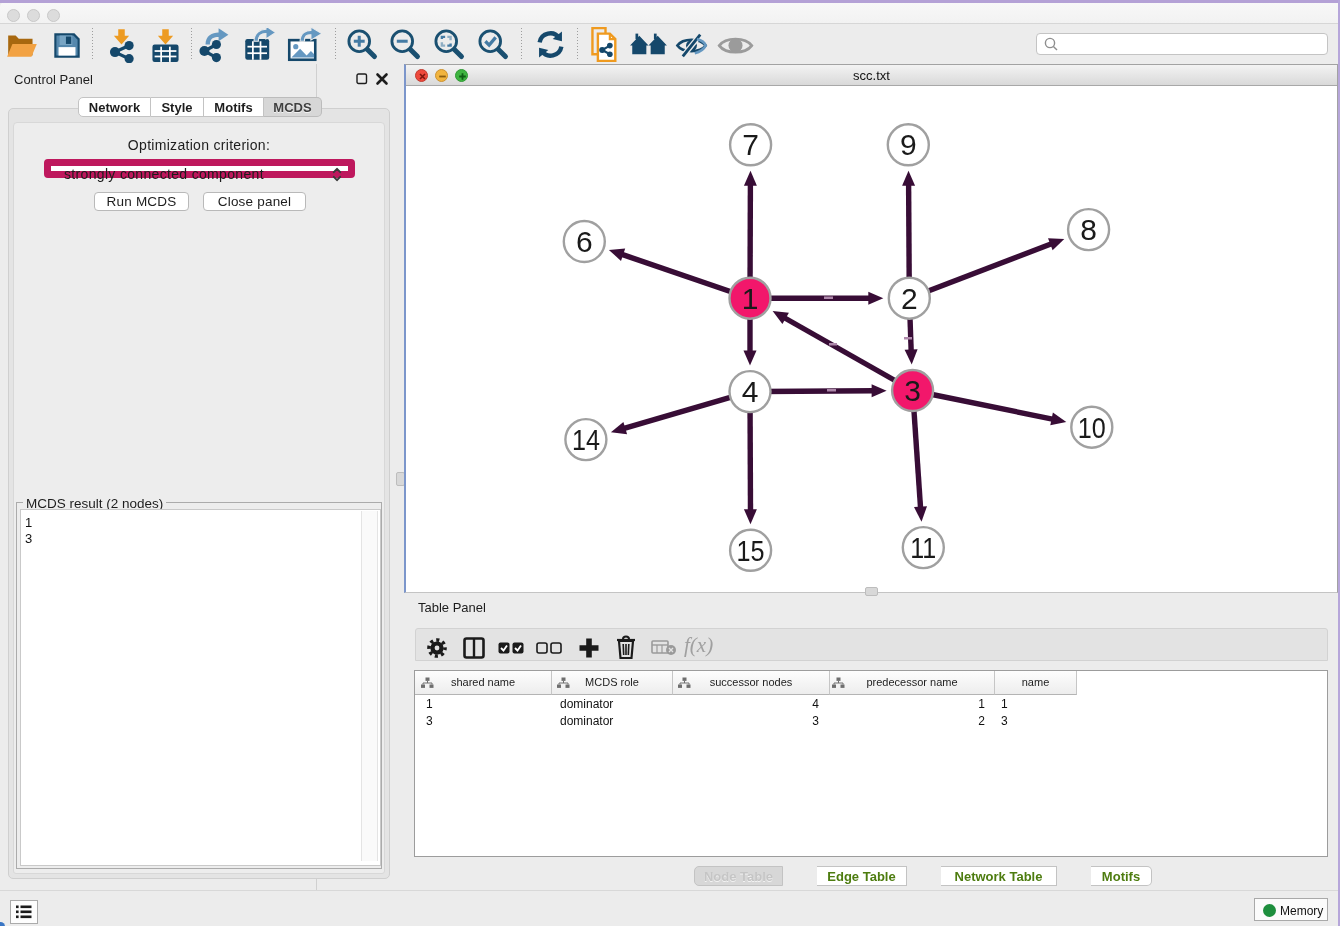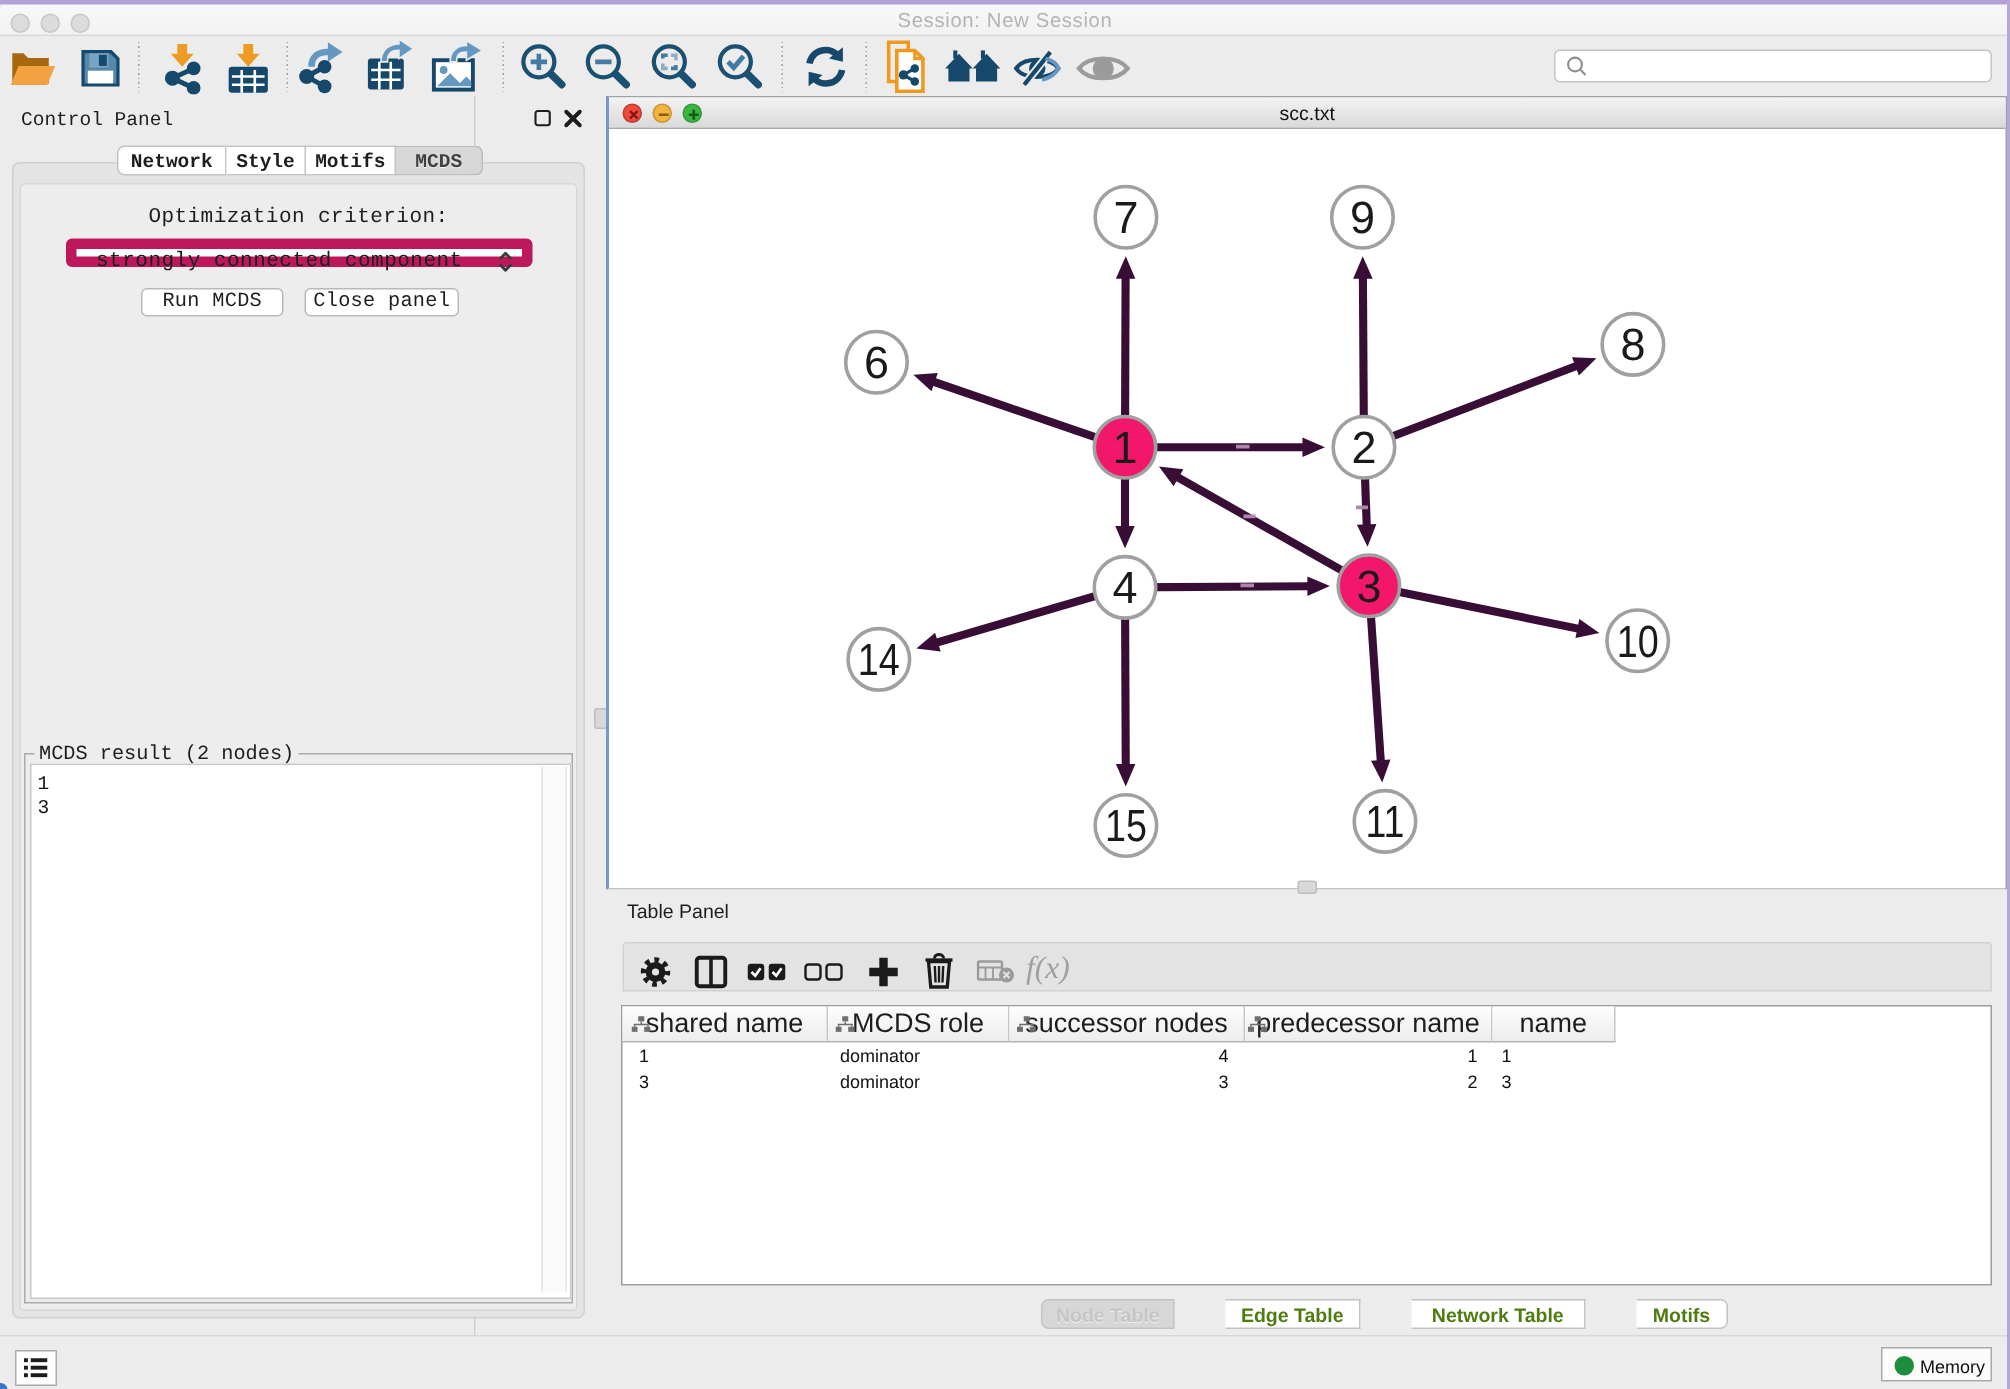--- a/index.html
+++ b/index.html
@@ -9,21 +9,21 @@
 .purpletop{left:0;top:0;width:1340px;height:3px;background:#b4a1d6;}
 .purpleright{right:0;top:0;width:2px;height:926px;background:#b6a6da;}
 .titlebar{left:0;top:2px;width:1340px;height:21px;background:linear-gradient(#f8f8f8,#f2f2f2);border-bottom:1px solid #d6d6d6;border-radius:5px 5px 0 0;}
 .tl{position:absolute;top:6.5px;width:13px;height:13px;border-radius:50%;background:#dcdcdc;border:1px solid #c8c8c8;box-sizing:border-box;}
 .apptitle{position:absolute;top:4px;left:0;width:100%;text-align:center;font-size:13.5px;letter-spacing:0.45px;color:#b5b3b5;}
 .toolbar{left:0;top:24px;width:1340px;height:40px;}
 .tsep{position:absolute;top:4px;width:1px;height:33px;background-image:repeating-linear-gradient(#9e9e9e 0 1px,transparent 1px 3px);}
 .ticon{position:absolute;top:4px;}
 .searchbox{position:absolute;left:1036px;top:9px;width:292px;height:22px;background:#fff;border:1px solid #c4c4c4;border-radius:4px;box-sizing:border-box;}
 
-.cpanel{left:0;top:64px;width:317px;height:827px;border-right:1px solid #d0d0d0;box-sizing:border-box;font-family:Liberation Mono, monospace;}
+.cpanel{left:0;top:64px;width:317px;height:827px;border-right:1px solid #d0d0d0;box-sizing:border-box;}
 .cptitle{position:absolute;left:14px;top:8px;font-size:13px;color:#1d1d1d;}
 .tabs{position:absolute;top:33px;height:20px;display:flex;z-index:3;}
 .tab{height:20px;line-height:20px;font-size:13px;font-weight:bold;color:#1d1d1d;background:#fff;border:1px solid #c3c3c3;border-left:none;padding:0;text-align:center;box-sizing:border-box;}
 .tab.first{border-left:1px solid #c3c3c3;border-radius:5px 0 0 5px;}
 .tab.last{border-radius:0 5px 5px 0;}
 .tab.sel{background:#d7d7d7;color:#404040;text-shadow:0 1px 0 #f3f3f3;border-color:#bcbcbc;}
 .cpcontent{position:absolute;left:8px;top:44px;width:380px;height:769px;background:#e4e4e4;border:1px solid #cfcfcf;border-radius:5px;}
 .cpinner{position:absolute;left:4px;top:13px;width:370px;height:750px;background:#ededed;border:1px solid #d8d8d8;border-radius:4px 4px 3px 3px;}
 .optlabel{position:absolute;left:0;top:14px;width:100%;text-align:center;font-size:14px;letter-spacing:0.3px;color:#1d1d1d;}
 .combo{position:absolute;left:30px;top:36px;width:311px;height:19px;background:#fff;border:7px solid #be185d;border-radius:4px;box-sizing:border-box;font-size:14px;letter-spacing:0.33px;color:#1d1d1d;line-height:17px;padding-left:13px;}
@@ -36,41 +36,40 @@
 .netframe{left:404px;top:64px;width:934px;height:529px;border:1px solid #a2a2a2;border-left:2px solid #7c96cb;border-bottom:1px solid #c4c4c4;box-sizing:border-box;background:#fff;}
 .nettitle{position:absolute;left:0;top:0;width:100%;height:20px;background:linear-gradient(#f3f3f3,#d9d9d9);border-bottom:1px solid #a8a8a8;}
 .mac{position:absolute;top:3.5px;width:13px;height:13px;border-radius:50%;box-sizing:border-box;}
 .macsym{position:absolute;width:13px;height:13px;top:0;left:0;}
 .netname{position:absolute;left:0;top:3px;width:100%;text-align:center;font-size:13px;color:#111;}
 
 .tpanel{left:404px;top:593px;width:934px;height:298px;}
 .tptitle{position:absolute;left:14px;top:7px;font-size:13px;color:#1d1d1d;}
 .tptoolbar{position:absolute;left:11px;top:35px;width:913px;height:33px;background:#e3e3e3;border:1px solid #d2d2d2;border-radius:3px 3px 0 0;box-sizing:border-box;}
 .ttable{position:absolute;left:10px;top:77px;width:914px;height:187px;background:#fff;border:1px solid #9c9c9c;box-sizing:border-box;}
-.thead{position:absolute;left:0;top:0;height:24px;background:linear-gradient(#fdfdfd,#ededed);border-right:1px solid #c6c6c6;border-bottom:1px solid #b4b4b4;box-sizing:border-box;font-size:18px;color:#1d1d1d;text-align:center;line-height:23px;}
+.thead{position:absolute;left:0;top:0;height:24px;background:linear-gradient(#fdfdfd,#ededed);border-right:1px solid #c6c6c6;border-bottom:1px solid #b4b4b4;box-sizing:border-box;font-size:11px;color:#1d1d1d;text-align:center;line-height:23px;}
 .trow{position:absolute;font-size:12px;color:#111;height:16px;line-height:16px;}
 .btabs{position:absolute;left:290px;top:273px;height:20px;display:flex;gap:34px;}
 .btab{height:20px;line-height:20px;font-size:13px;font-weight:bold;color:#4d7c0f;background:#fff;border:1px solid #c3c3c3;border-left:none;text-align:center;box-sizing:border-box;}
 .btab.first{border-left:1px solid #c3c3c3;border-radius:5px 0 0 5px;}
 .btab.last{border-radius:0 5px 5px 0;}
 .btab.sel{background:#d7d7d7;color:#c5c5c5;text-shadow:0 1px 0 #f3f3f3;}
 
 .statusbar{left:0;top:890px;width:1340px;height:35px;border-top:1px solid #d8d8d8;background:#ececec;}
 .lbtn{position:absolute;left:10px;top:9px;width:28px;height:24px;background:#fdfdfd;border:1px solid #ababab;box-sizing:border-box;}
 .membtn{position:absolute;left:1254px;top:7px;width:74px;height:23px;background:#fbfbfb;border:1px solid #a9a9a9;box-sizing:border-box;font-size:12px;color:#111;}
 svg{display:block;}
 </style>
 </head>
 <body>
 <div class="app">
 <div class="abs titlebar">
   <div class="tl" style="left:7px;"></div>
   <div class="tl" style="left:27px;"></div>
   <div class="tl" style="left:47px;"></div>
-  <div class="apptitle">Session: New Session</div>
 </div>
 <div class="abs toolbar">
   <div class="tsep" style="left:92px;"></div>
   <div class="tsep" style="left:191px;"></div>
   <div class="tsep" style="left:335px;"></div>
   <div class="tsep" style="left:521px;"></div>
   <div class="tsep" style="left:577px;"></div>
 
   <svg class="ticon" style="left:5px;top:3px;" width="36" height="36" viewBox="0 0 34 34">
     <path d="M3 8 L10 8 L13 11 L26 11 L26 27 L3 27 Z" fill="#a8680f"></path>

